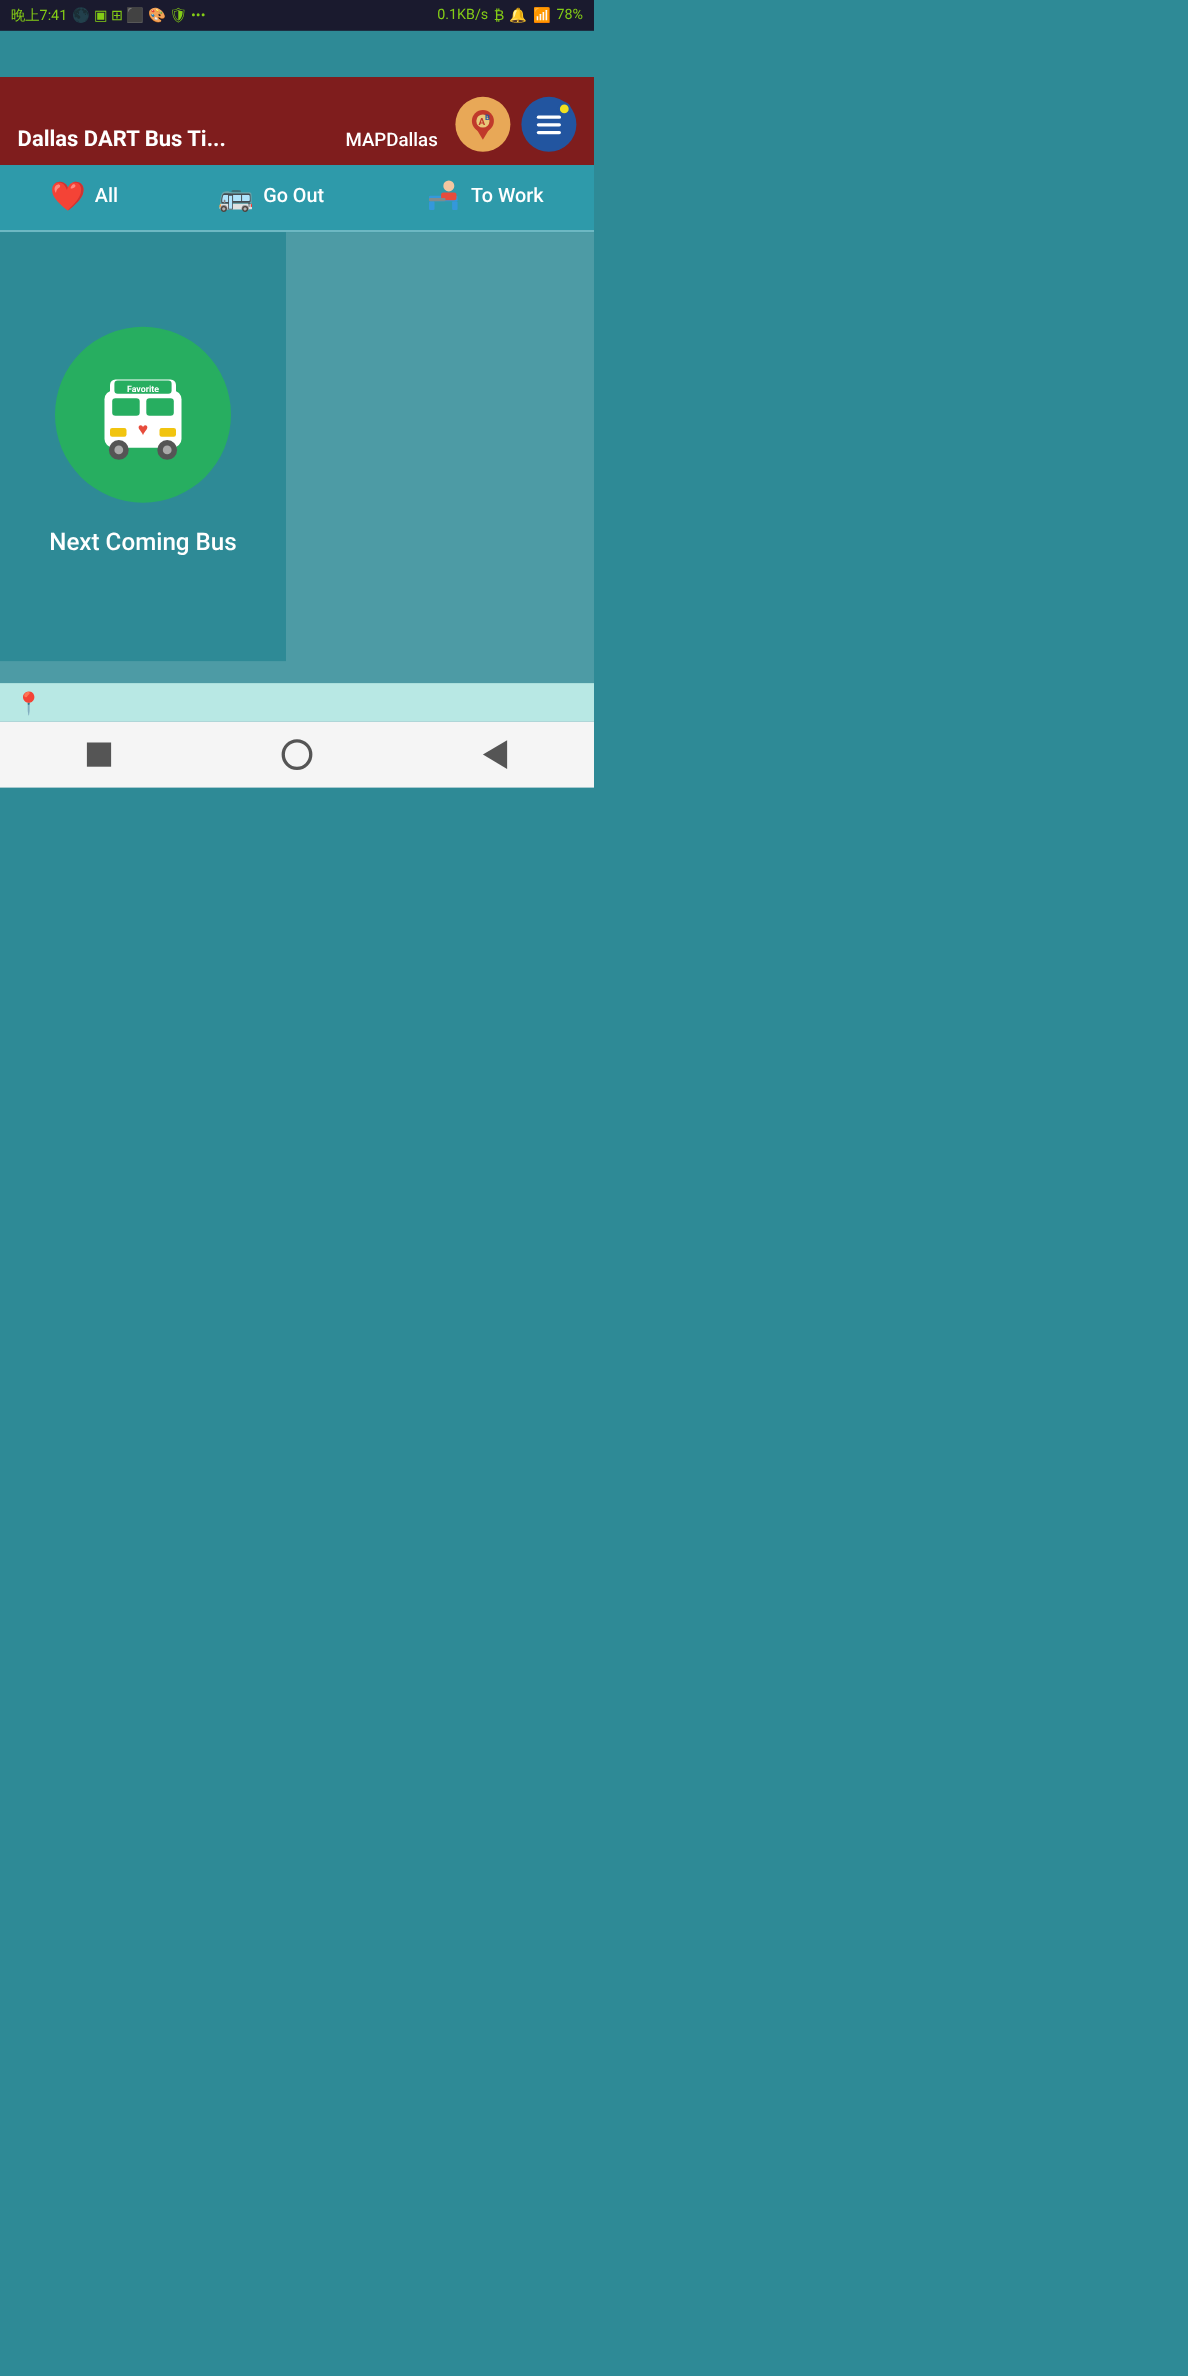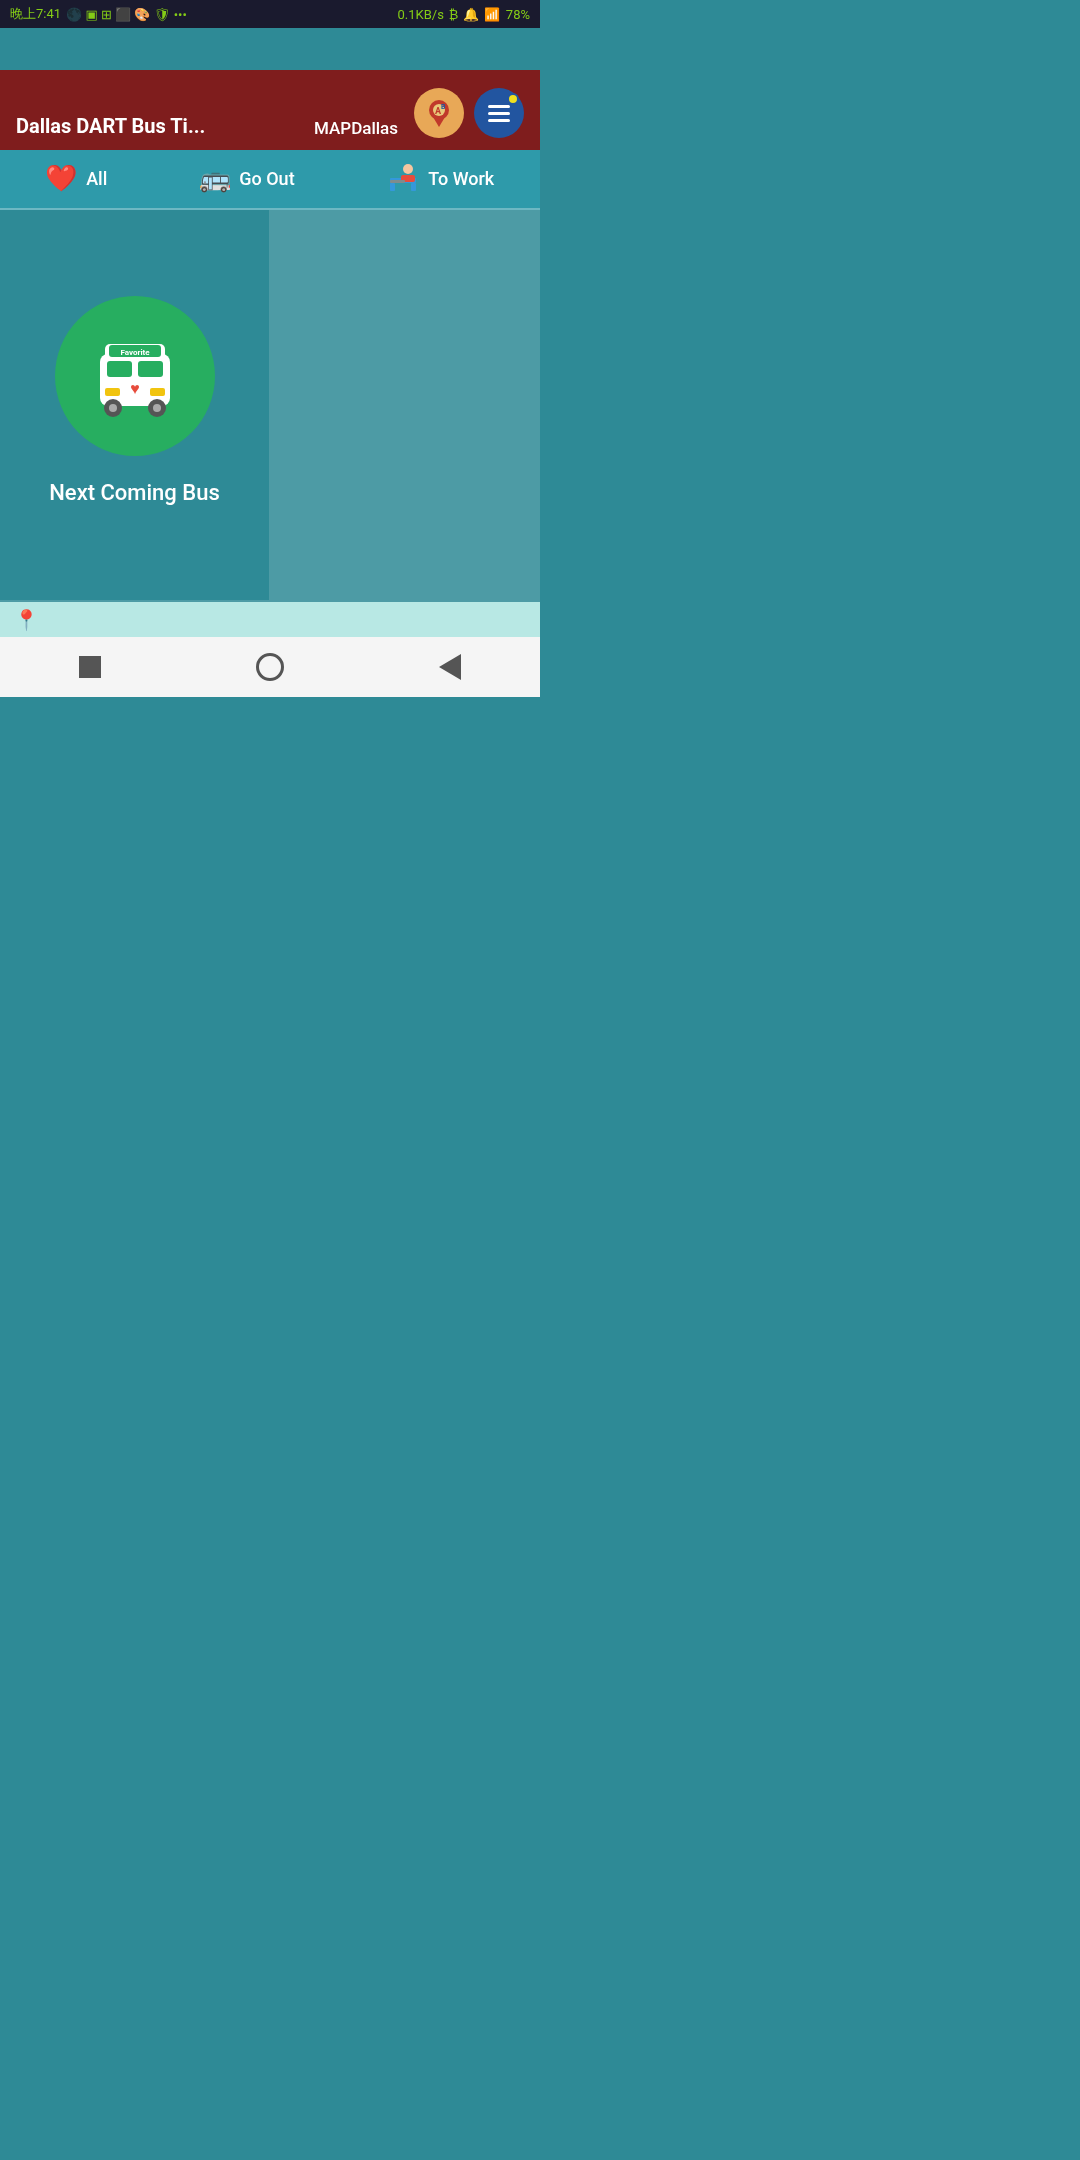--- a/index.html
+++ b/index.html
@@ -119,21 +119,21 @@
       font-weight: 500;
       cursor: pointer;
     }
     .tab-icon { font-size: 26px; }
 
     
     .grid-container {
       display: grid;
       grid-template-columns: 1fr 1fr;
       grid-template-rows: auto auto;
-      gap: 2px;
+      gap: 20px;
       background: rgba(255,255,255,0.15);
       flex: 1;
     }
     .grid-cell {
       background: #2e8a96;
       display: flex;
       flex-direction: column;
       align-items: center;
       justify-content: center;
       padding: 40px 20px 50px;

